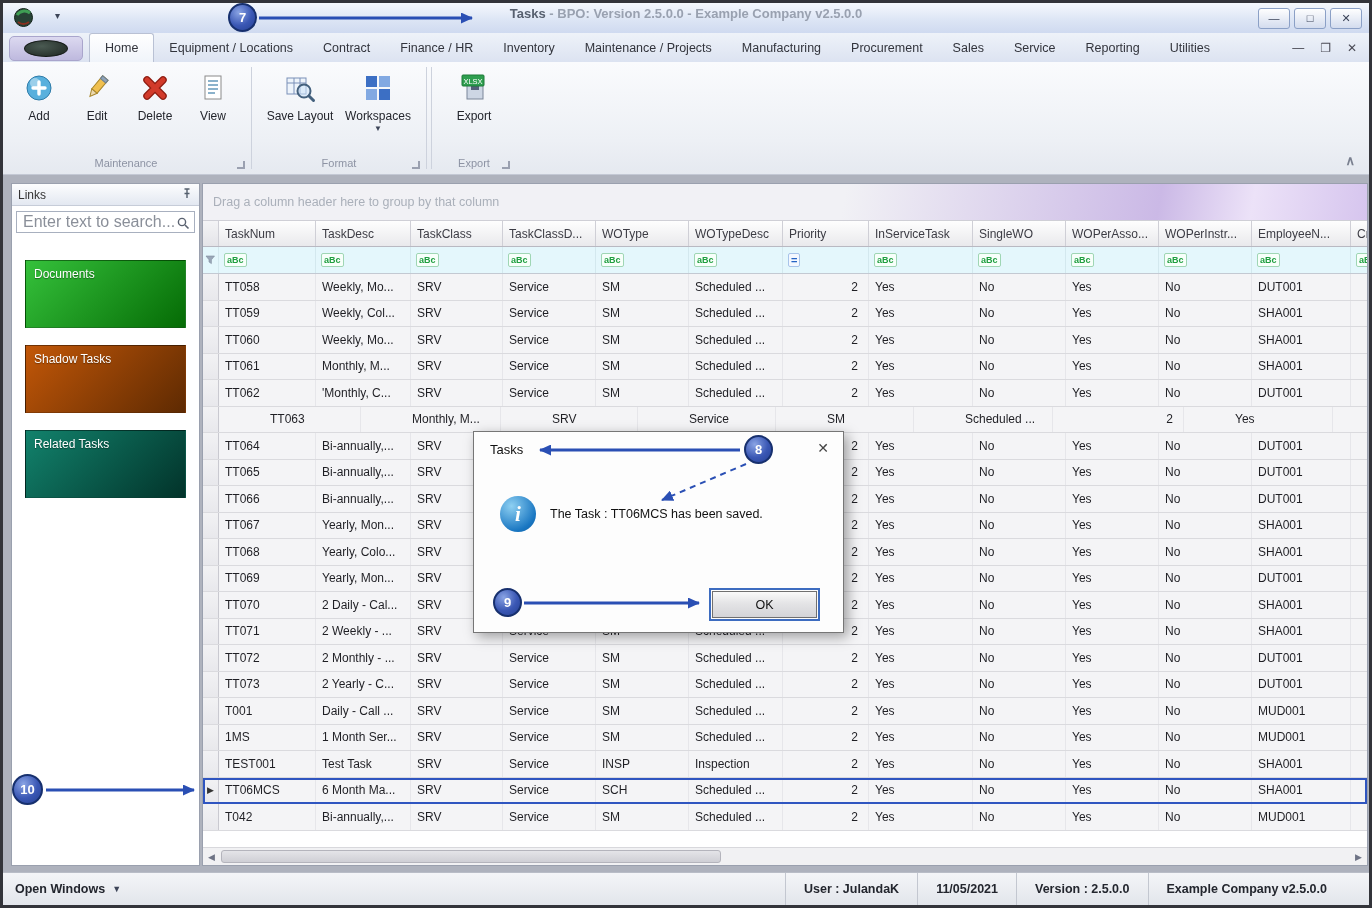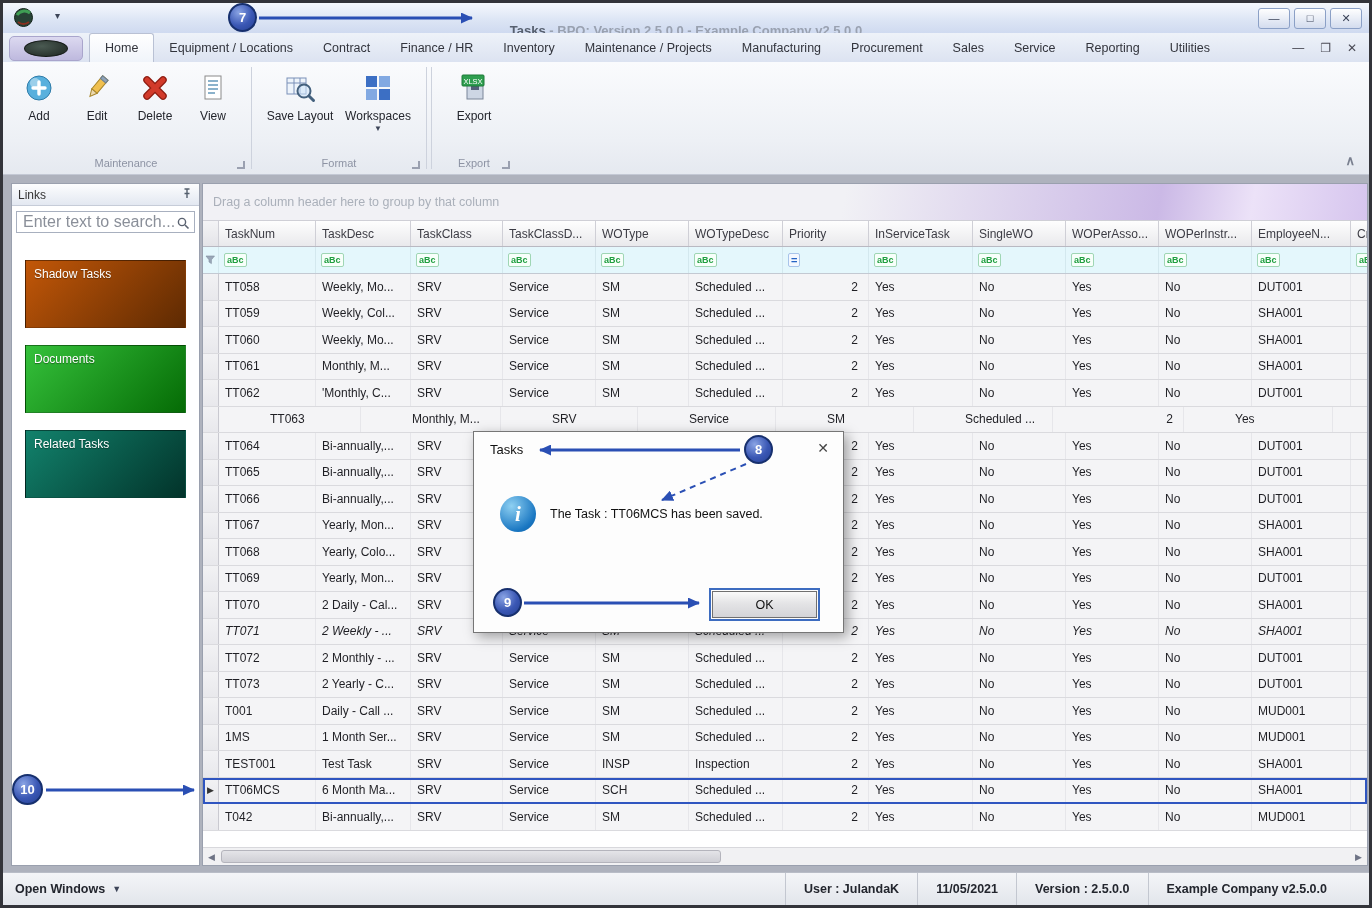--- a/index.html
+++ b/index.html
@@ -2,21 +2,21 @@
 <html><head>
 <meta charset="utf-8">
 <style>
   html,body{margin:0;padding:0;width:1372px;height:908px;font-family:"Liberation Sans",sans-serif;background:#fff;position:relative;overflow:hidden;}
   .window{position:absolute;inset:0;border:3px solid #33343a;background:#aeb2bd;overflow:hidden;box-sizing:border-box;}
 
   
   .titlebar{position:absolute;left:0;top:0;right:0;height:30px;background:linear-gradient(#f5f8fd,#dbe4f4 60%,#cfdaf0);border-bottom:1px solid #b9c4da;}
   .app-sphere{position:absolute;left:10px;top:4px;}
   .qat-chevron{position:absolute;left:52px;top:7px;font-size:10px;color:#3d4558;}
-  .title{position:absolute;left:0;right:0;top:20px;text-align:center;font-size:13px;font-weight:bold;}
+  .title{position:absolute;left:0;right:0;top:3px;text-align:center;font-size:13px;font-weight:bold;}
   .t-active{color:#57606f;}
   .t-rest{color:#99a1b0;}
   .win-btns{position:absolute;right:7px;top:5px;display:flex;gap:4px;}
   .win-btn{width:30px;height:19px;border:1px solid #8ba0c6;border-radius:3px;background:linear-gradient(#fefefe,#d3dcee);display:flex;align-items:center;justify-content:center;font-size:11px;color:#3a4358;line-height:1;}
 
   
   .tabrow{position:absolute;left:0;top:30px;right:0;height:29px;background:linear-gradient(#eef2f9,#dce3f1);border-bottom:1px solid #c4cbdb;}
   .app-button{position:absolute;left:6px;top:3px;width:72px;height:23px;border-radius:5px;background:linear-gradient(#dcd9f0,#beb9de);border:1px solid #a9a5cc;display:flex;align-items:center;justify-content:center;}
   .logo-oval{width:42px;height:15px;border-radius:50%;background:radial-gradient(ellipse at 40% 35%,#4a5a52,#1d2420);border:1px solid #141a16;}
   .tabs{position:absolute;left:86px;top:0;bottom:0;display:flex;align-items:stretch;}
@@ -252,22 +252,22 @@
     <div class="search-wrap">
       <input class="search-input" placeholder="Enter text to search..." style="">
       <span class="search-mag">
         <svg width="13" height="13">
             <circle cx="5" cy="5" r="3.6" fill="none" stroke="#5a6270" stroke-width="1.4"></circle>
             <path d="M8 8l3.5 3.5" stroke="#5a6270" stroke-width="1.6"></path>
           </svg>
       </span>
     </div>
     <div class="tiles">
+        <div class="tile" style="background: linear-gradient(135deg, rgb(53, 193, 59), rgb(5, 107, 5));">Documents</div>
         <div class="tile" style="background: linear-gradient(135deg, rgb(194, 87, 8), rgb(94, 42, 2));">Shadow Tasks</div>
-        <div class="tile" style="background: linear-gradient(135deg, rgb(53, 193, 59), rgb(5, 107, 5));">Documents</div>
         <div class="tile" style="background: linear-gradient(135deg, rgb(18, 130, 108), rgb(2, 51, 42));">Related Tasks</div>
       </div>
   </div>
 
   <div class="grid">
     <div class="group-band">Drag a column header here to group by that column</div>
     <div class="g-header" style="grid-template-columns: 16px 97px 95px 92px 93px 93px 94px 86px 104px 93px 93px 93px 99px 60px;">
         <div class="hcell ind"></div>
         <div class="hcell">TaskNum</div>
         <div class="hcell">TaskDesc</div>
@@ -531,21 +531,21 @@
           <div class="cell">SM</div>
           <div class="cell">Scheduled ...</div>
           <div class="cell num">2</div>
           <div class="cell">Yes</div>
           <div class="cell">No</div>
           <div class="cell">Yes</div>
           <div class="cell">No</div>
           <div class="cell">SHA001</div>
           <div class="cell"></div>
         </div>
-        <div class="g-row" style="grid-template-columns: 16px 97px 95px 92px 93px 93px 94px 86px 104px 93px 93px 93px 99px 60px; font-style: italic;">
+        <div class="g-row" style="grid-template-columns: 16px 97px 95px 92px 93px 93px 94px 86px 104px 93px 93px 93px 99px 60px;">
           <div class="cell ind"></div>
           <div class="cell">TT071</div>
           <div class="cell">2 Weekly - ...</div>
           <div class="cell">SRV</div>
           <div class="cell">Service</div>
           <div class="cell">SM</div>
           <div class="cell">Scheduled ...</div>
           <div class="cell num">2</div>
           <div class="cell">Yes</div>
           <div class="cell">No</div>

